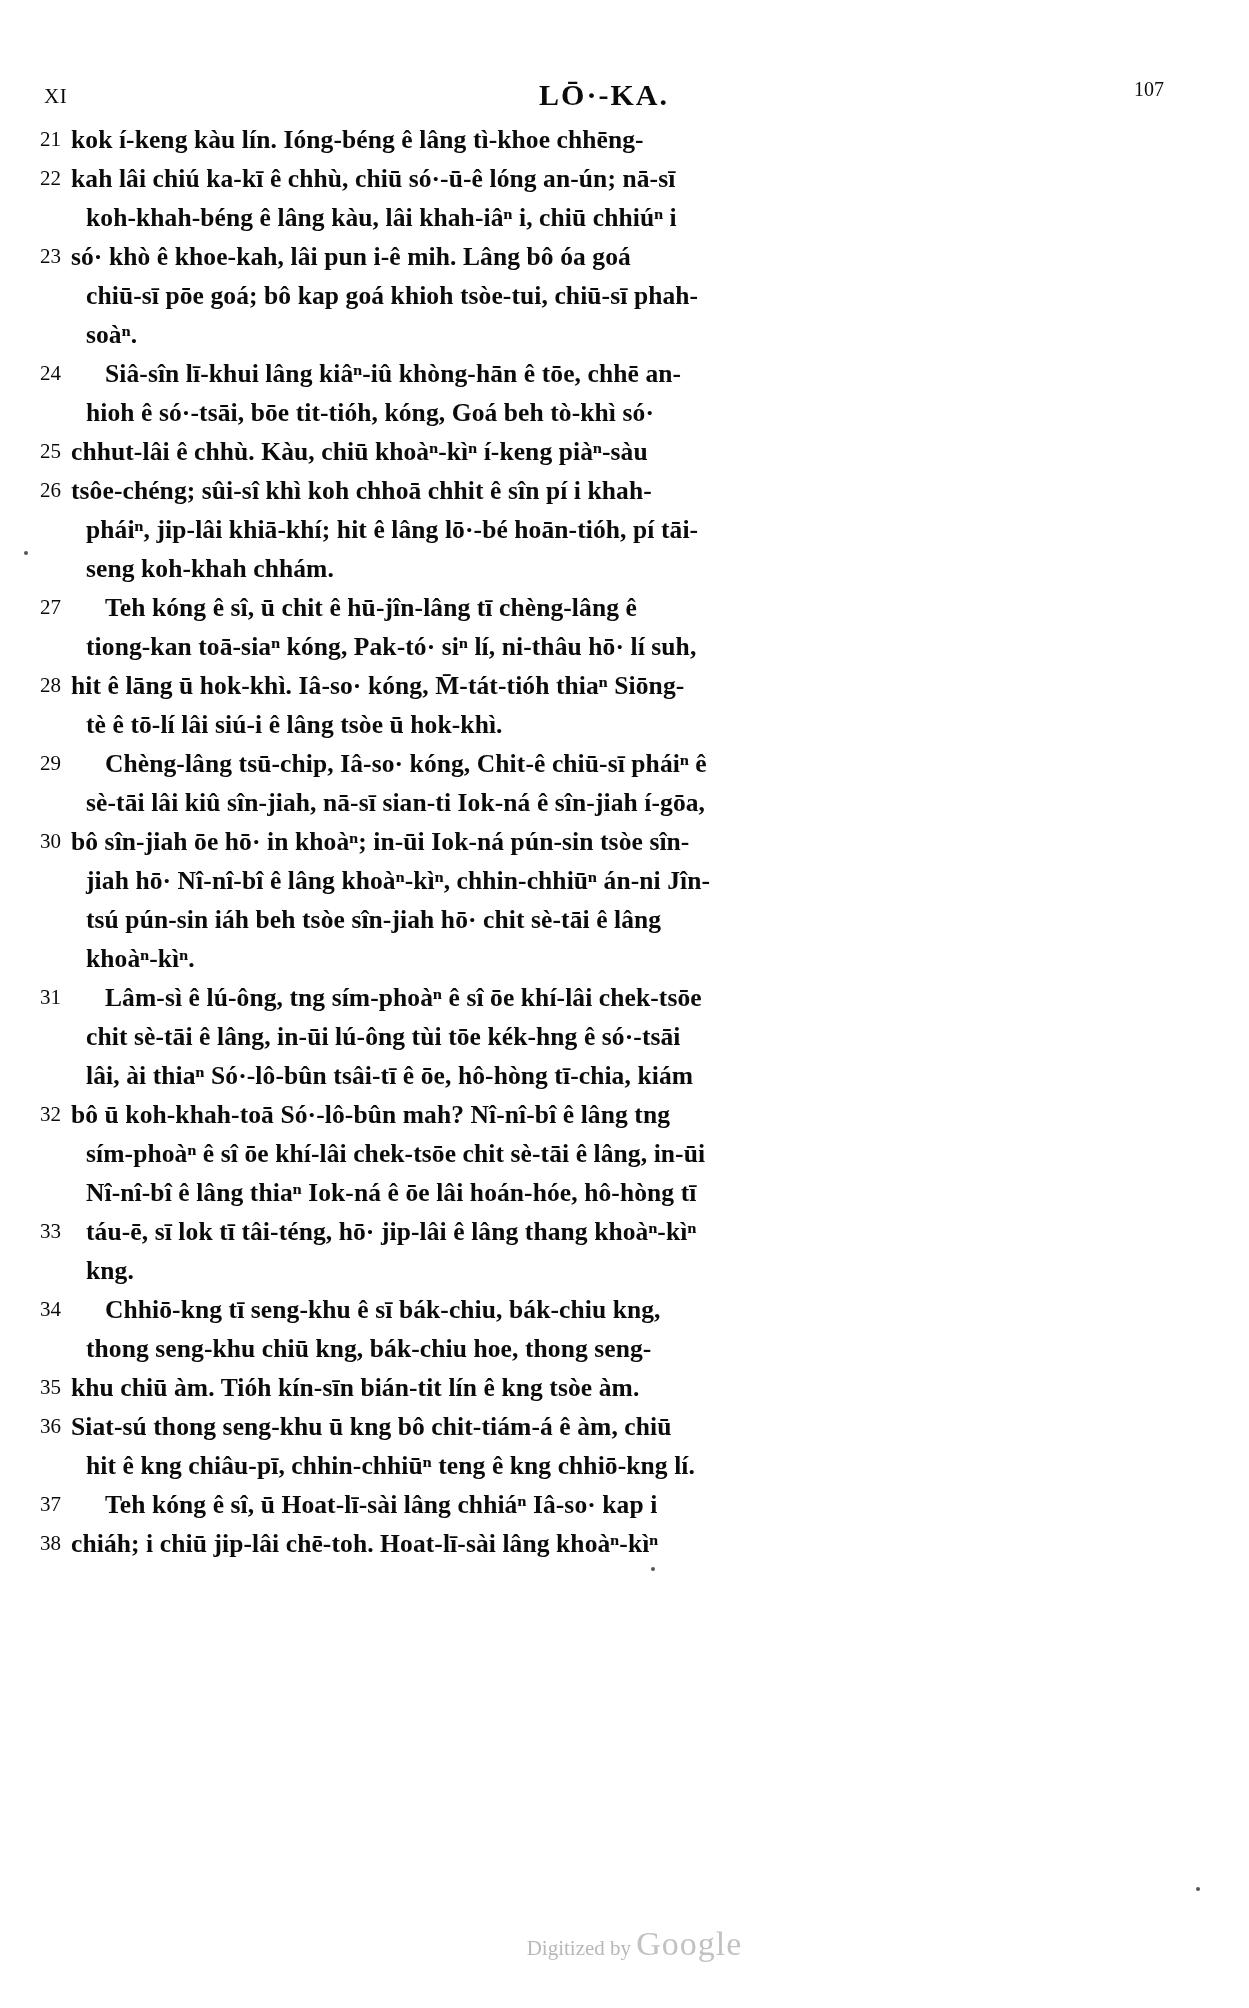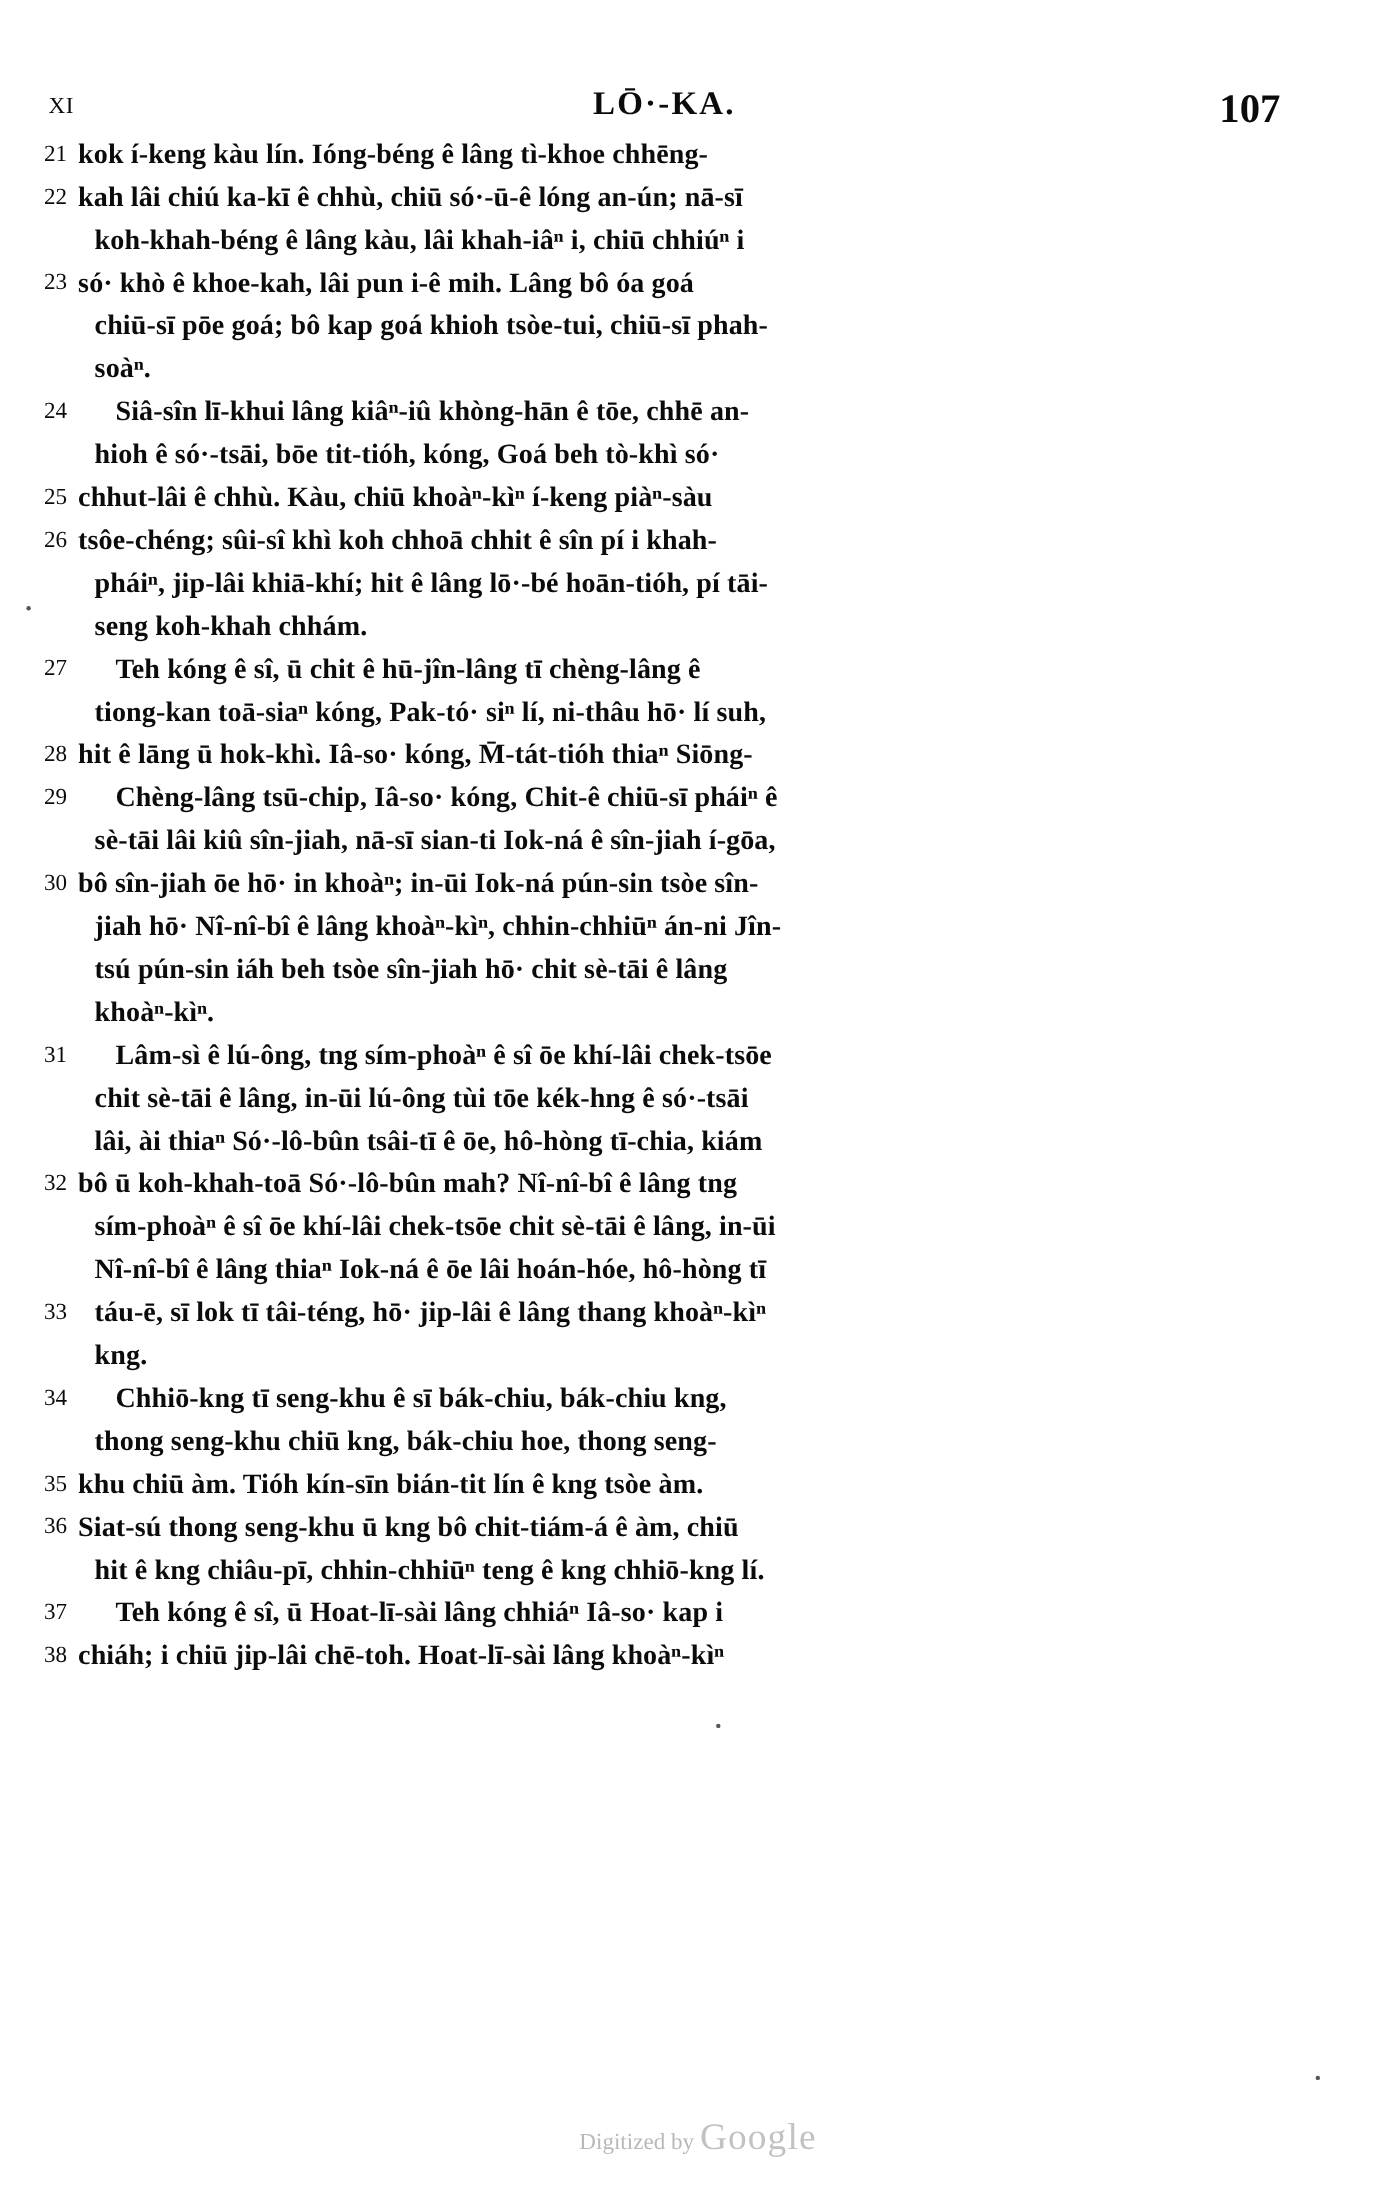--- a/index.html
+++ b/index.html
@@ -43,22 +43,22 @@
     top: 0;
     text-align: center;
     font-size: 30px;
     font-weight: bold;
     letter-spacing: 2px;
   }
   .hdr-right {
     position: absolute;
     right: 0;
     top: 0;
-    font-size: 37px;
-    font-weight: bold;
+    font-size: 20px;
+    font-weight: normal;
   }
   .body-text {
     position: absolute;
     left: 44px;
     top: 120px;
     width: 1120px;
   }
   .vline {
     position: relative;
     font-size: 25.5px;
@@ -169,20 +169,23 @@
     <div class="vline">
         <span class="cont">seng koh-khah chhám.</span>
       </div>
 
     <div class="vline"><span class="vnum">27</span><span class="txt indent">Teh kóng ê sî, ū chit ê hū-jîn-lâng tī chèng-lâng ê</span></div>
     <div class="vline">
         <span class="cont">tiong-kan toā-siaⁿ kóng, Pak-tó· siⁿ lí, ni-thâu hō· lí suh,</span>
       </div>
 
     <div class="vline"><span class="vnum">28</span><span class="txt">hit ê lāng ū hok-khì.   Iâ-so· kóng, M̄-tát-tióh thiaⁿ Siōng-</span></div>
+    <div class="vline">
+        <span class="cont">tè ê tō-lí lâi siú-i ê lâng tsòe ū hok-khì.</span>
+      </div>
 
     <div class="vline"><span class="vnum">29</span><span class="txt indent">Chèng-lâng tsū-chip, Iâ-so· kóng, Chit-ê chiū-sī pháiⁿ ê</span></div>
     <div class="vline">
         <span class="cont">sè-tāi lâi kiû sîn-jiah, nā-sī sian-ti Iok-ná ê sîn-jiah í-gōa,</span>
       </div>
 
     <div class="vline"><span class="vnum">30</span><span class="txt">bô sîn-jiah ōe hō· in khoàⁿ; in-ūi Iok-ná pún-sin tsòe sîn-</span></div>
     <div class="vline">
         <span class="cont">jiah hō· Nî-nî-bî ê lâng khoàⁿ-kìⁿ, chhin-chhiūⁿ án-ni Jîn-</span>
       </div>

